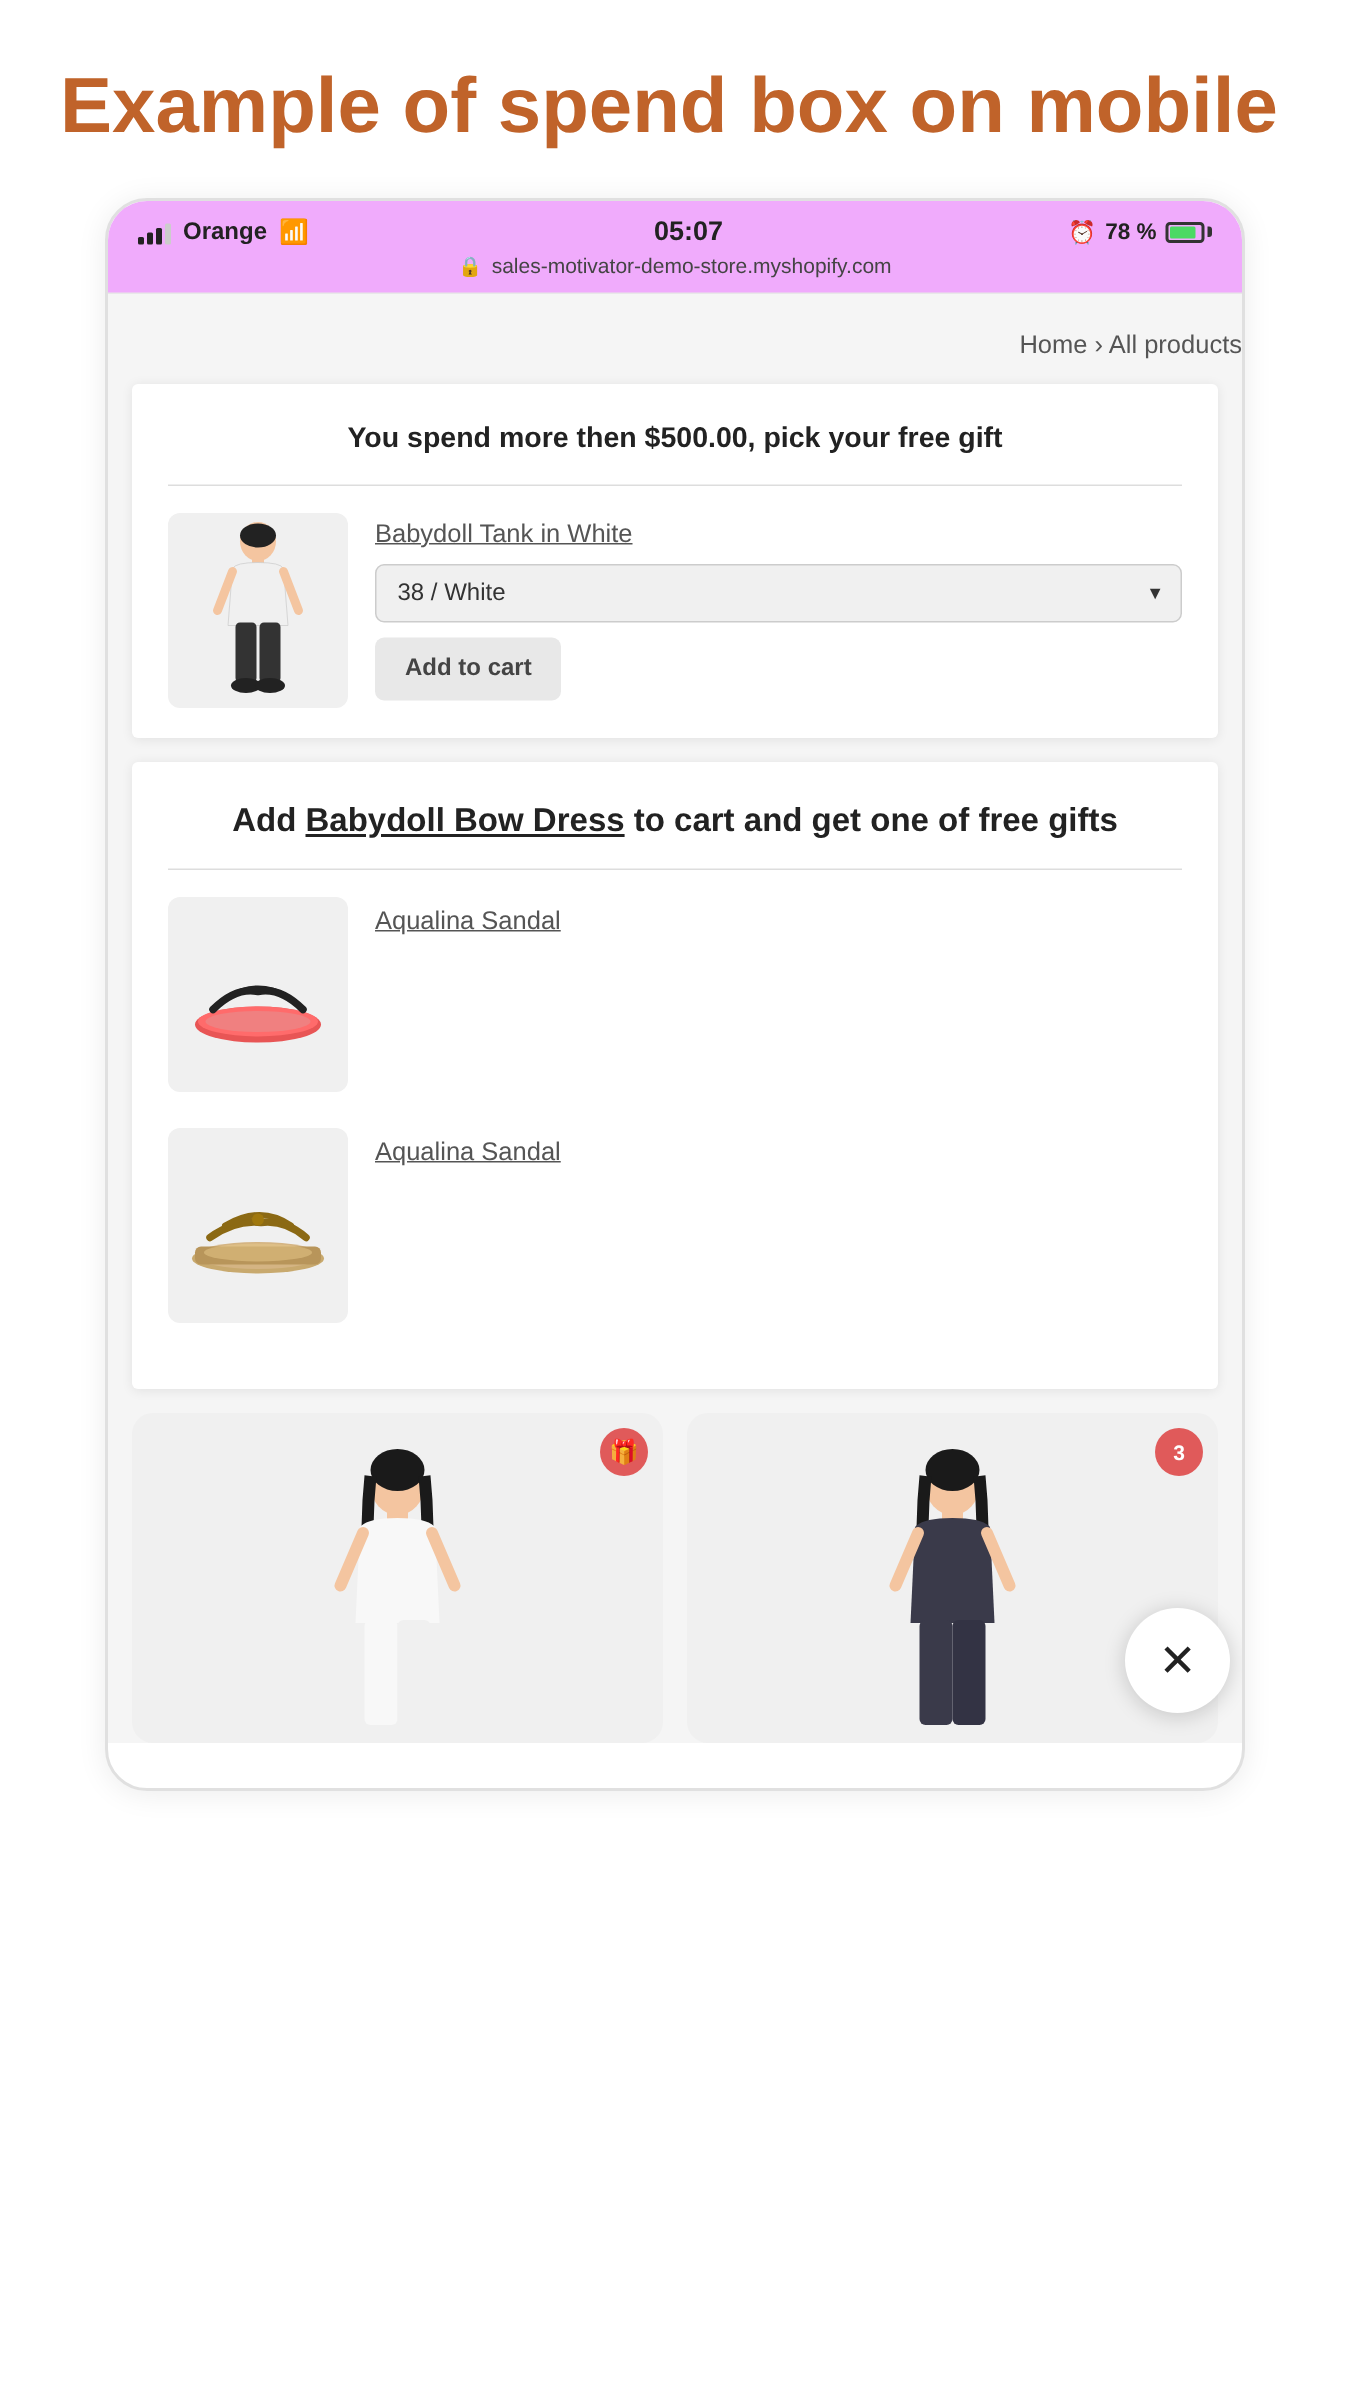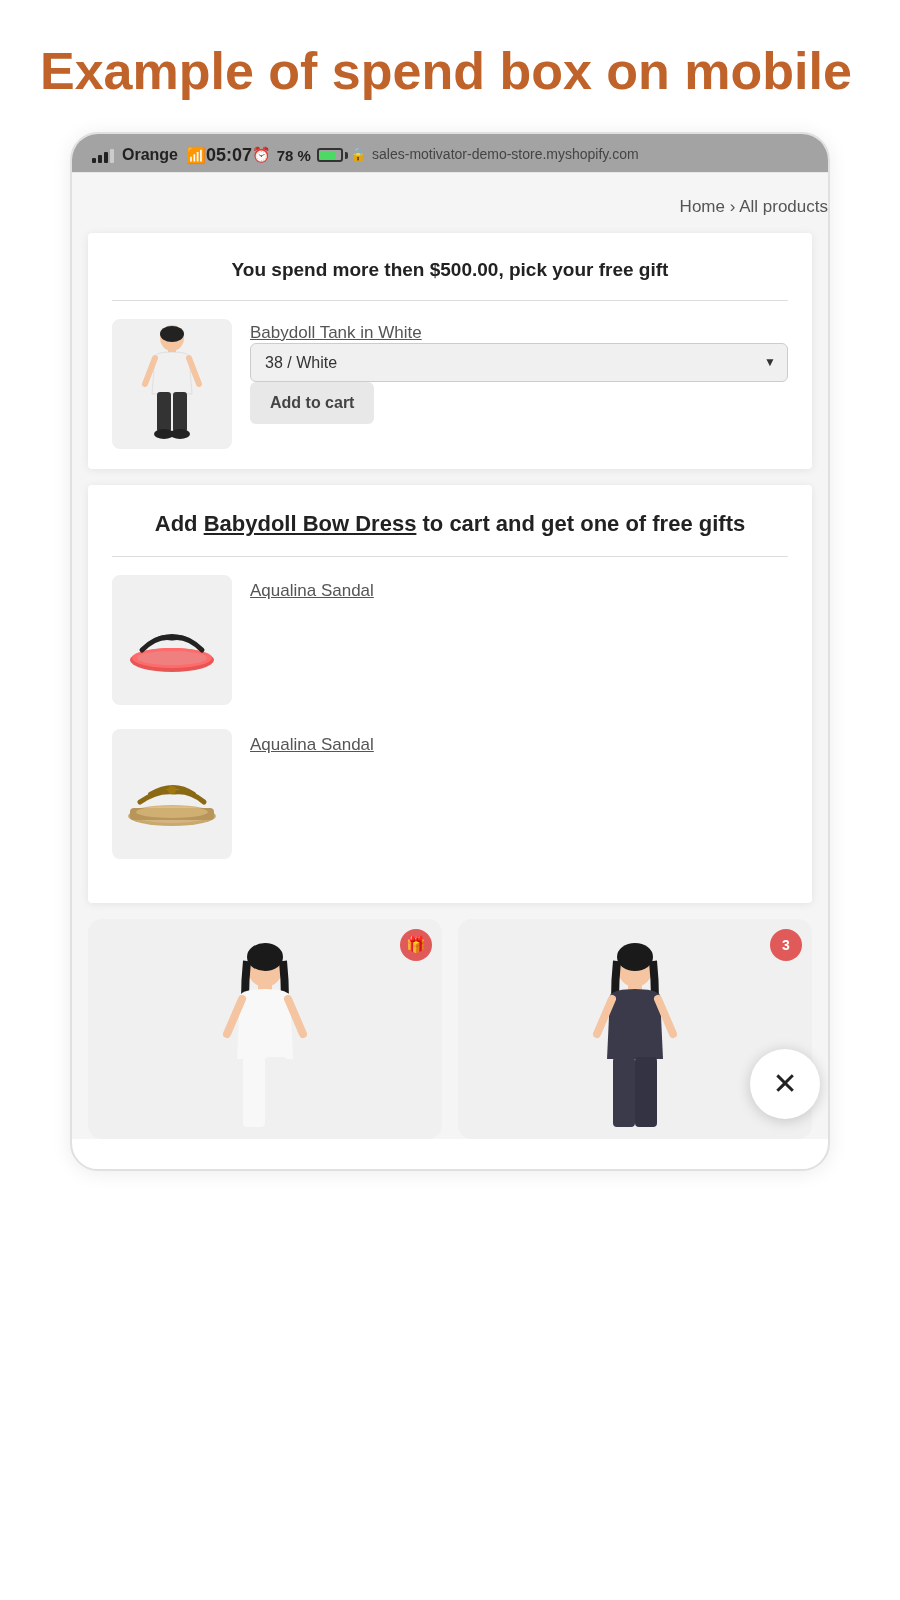--- a/index.html
+++ b/index.html
@@ -28,24 +28,24 @@
       width: 760px;
       background: #ffffff;
       border: 2px solid #e0e0e0;
       border-radius: 28px;
       overflow: hidden;
       box-shadow: 0 2px 20px rgba(0,0,0,0.08);
     }
 
     
     .status-bar {
-      background: #a3a3a3;
+      background: #f0abfc;
       padding: 10px 20px 6px 20px;
       display: flex;
-      flex-direction: row;
+      flex-direction: column;
       gap: 2px;
       border-bottom: 1px solid #e8e8e8;
     }
     .status-bar-top {
       display: flex;
       align-items: center;
       justify-content: space-between;
       font-size: 16px;
       font-weight: 600;
       color: #222;
@@ -174,20 +174,21 @@
       align-items: center;
       justify-content: center;
       overflow: hidden;
     }
 
     
     .product-info {
       flex: 1;
       display: flex;
       flex-direction: column;
+      gap: 10px;
     }
     .product-name {
       font-size: 17px;
       color: #555;
       text-decoration: underline;
       margin-top: 4px;
     }
     .variant-select-wrapper {
       position: relative;
     }

